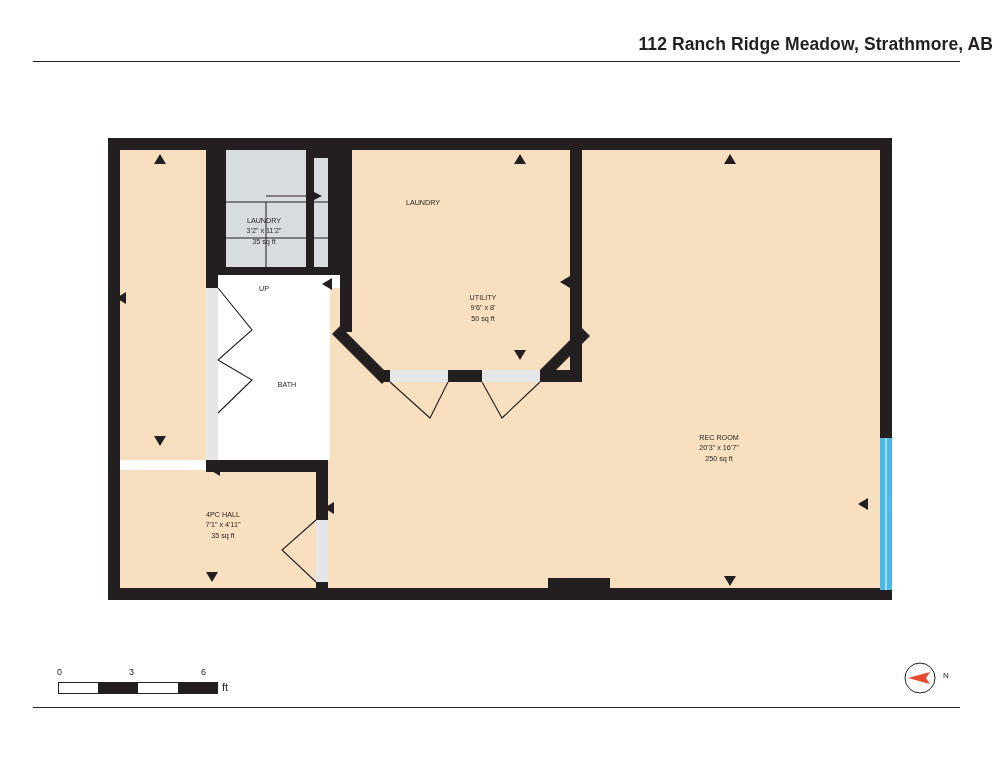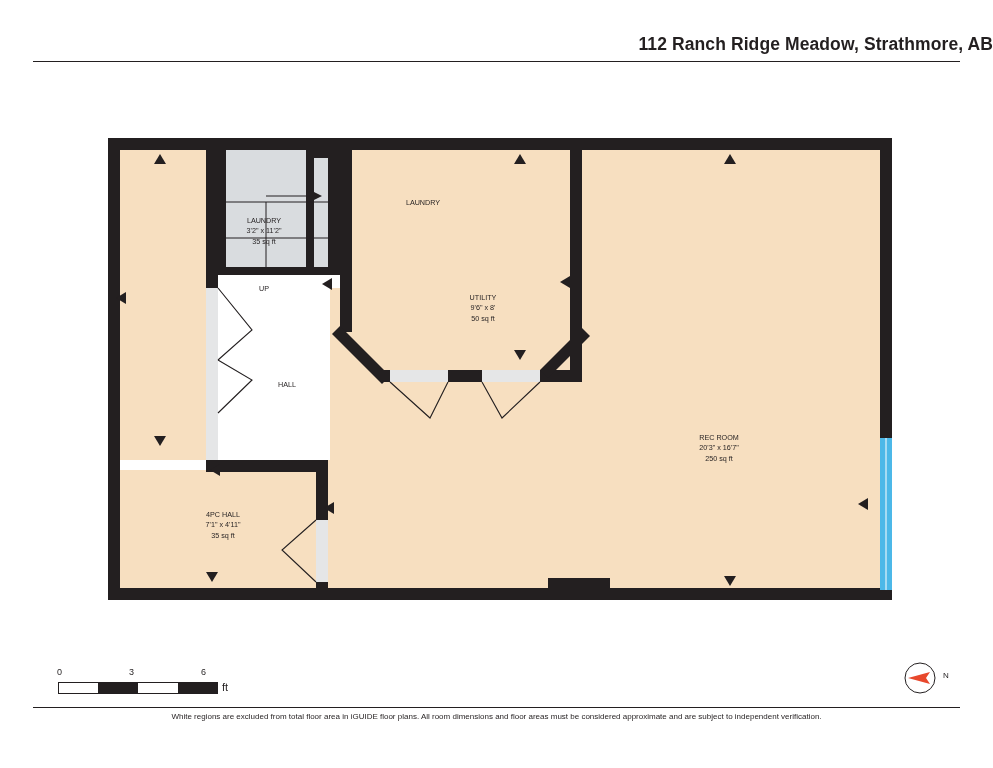--- a/index.html
+++ b/index.html
@@ -266,21 +266,21 @@
       <span class="nm">LAUNDRY</span>
     </div>
 
     <div class="rlabel" style="left:338px; top:163px; width:90px;">
       <span class="nm">UTILITY</span>
       <span class="dm">9'6" x 8'</span>
       <span class="sq">50 sq ft</span>
     </div>
 
     <div class="rlabel" style="left:142px; top:250px; width:90px;">
-      <span class="nm">HALL</span>
+      <span class="nm">BATH</span>
     </div>
 
     <div class="rlabel" style="left:134px; top:154px; width:60px;">
       <span class="nm">UP</span>
     </div>
 
     <div class="rlabel" style="left:574px; top:303px; width:90px;">
       <span class="nm">REC ROOM</span>
       <span class="dm">20'3" x 16'7"</span>
       <span class="sq">250 sq ft</span>
@@ -310,15 +310,14 @@
 
   <div class="compass">
     <svg width="42" height="36" viewBox="0 0 42 36">
       <circle cx="20" cy="18" r="15" fill="#ffffff" stroke="#231f20" stroke-width="1"></circle>
       <path d="M8,18 L30,12 L26,18 L30,24 Z" fill="#e8482c"></path>
     </svg>
     <span class="n">N</span>
   </div>
 
   <div class="rule-bottom"></div>
-  <div class="disclaimer">White regions are excluded from total floor area in iGUIDE floor plans. All room dimensions and floor areas must be considered approximate and are subject to independent verification.</div>
 
 </div>
 
 </body></html>

